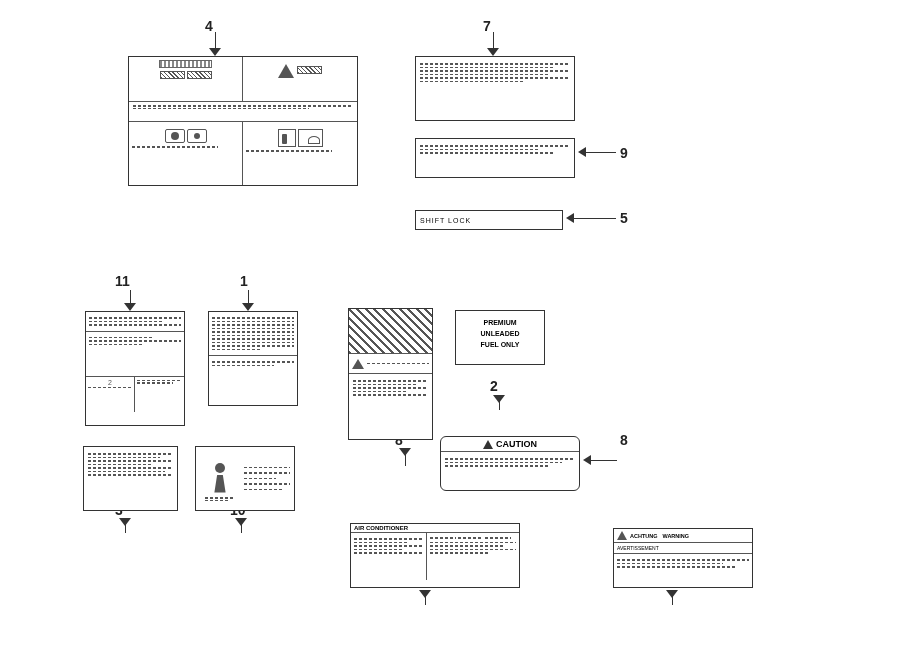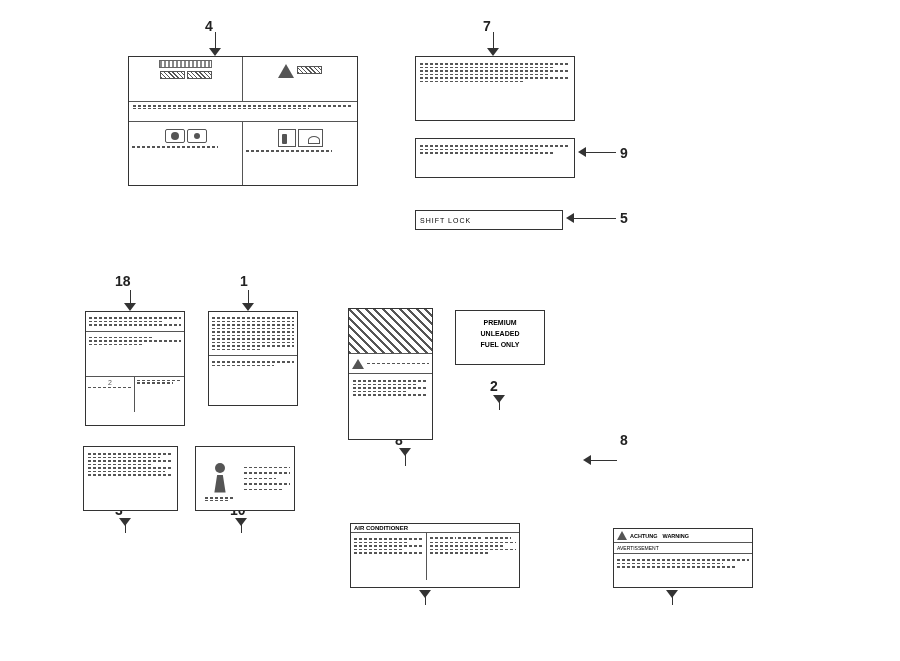--- a/index.html
+++ b/index.html
@@ -163,21 +163,21 @@
   </div>
 
   <div class="label-num" style="left:620px;top:210px;">5</div>
   <div class="connector-line" style="left:570px;top:218px;width:46px;"></div>
   <div style="position:absolute;left:566px;top:213px;width:0;height:0;border-right:8px solid #333;border-top:5px solid transparent;border-bottom:5px solid transparent;"></div>
 
   <div class="label-box" style="left:415px;top:210px;width:148px;height:20px;">
     <div class="shift-lock-text">SHIFT LOCK</div>
   </div>
 
-  <div class="label-num" style="left:115px;top:273px;">18</div>
+  <div class="label-num" style="left:115px;top:273px;">11</div>
   <div class="connector-line-v" style="left:130px;top:290px;height:15px;"></div>
   <div style="position:absolute;left:124px;top:303px;width:0;height:0;border-left:6px solid transparent;border-right:6px solid transparent;border-top:8px solid #333;"></div>
 
   <div class="label-box" style="left:85px;top:311px;width:100px;height:115px;">
     <div style="padding:3px;border-bottom:1px solid #555;">
       <div class="sl" style="margin:2px 0;"></div>
       <div class="sl" style="margin:2px 0;width:80%;"></div>
       <div class="sl" style="margin:2px 0;"></div>
     </div>
     <div style="padding:3px;border-bottom:1px solid #555;height:45px;">
@@ -253,20 +253,31 @@
       <div class="sl" style="margin:2px 0;"></div>
       <div class="sl" style="margin:2px 0;width:70%;"></div>
       <div class="sl" style="margin:2px 0;"></div>
     </div>
   </div>
 
   <div class="label-num" style="left:620px;top:432px;">8</div>
   <div class="connector-line" style="left:587px;top:460px;width:30px;"></div>
   <div style="position:absolute;left:583px;top:455px;width:0;height:0;border-right:8px solid #333;border-top:5px solid transparent;border-bottom:5px solid transparent;"></div>
 
+  <div class="label-box-rounded" style="left:440px;top:436px;width:140px;height:55px;">
+    <div style="display:flex;align-items:center;justify-content:center;padding:2px 4px;border-bottom:1px solid #555;">
+      <div style="width:0;height:0;border-left:5px solid transparent;border-right:5px solid transparent;border-bottom:9px solid #333;margin-right:3px;"></div>
+      <span style="font-size:9px;font-weight:bold;">CAUTION</span>
+    </div>
+    <div style="padding:4px;">
+      <div class="sl" style="margin:2px 0;"></div>
+      <div class="sl" style="margin:2px 0;width:90%;"></div>
+      <div class="sl" style="margin:2px 0;width:80%;"></div>
+    </div>
+  </div>
 
   <div class="label-num" style="left:115px;top:502px;">3</div>
   <div class="connector-line-v" style="left:125px;top:518px;height:15px;"></div>
   <div style="position:absolute;left:119px;top:518px;width:0;height:0;border-left:6px solid transparent;border-right:6px solid transparent;border-top:8px solid #333;"></div>
 
   <div class="label-box" style="left:83px;top:446px;width:95px;height:65px;">
     <div style="padding:4px;">
       <div class="sl" style="margin:2px 0;"></div>
       <div class="sl" style="margin:2px 0;width:85%;"></div>
       <div class="sl" style="margin:2px 0;"></div>

